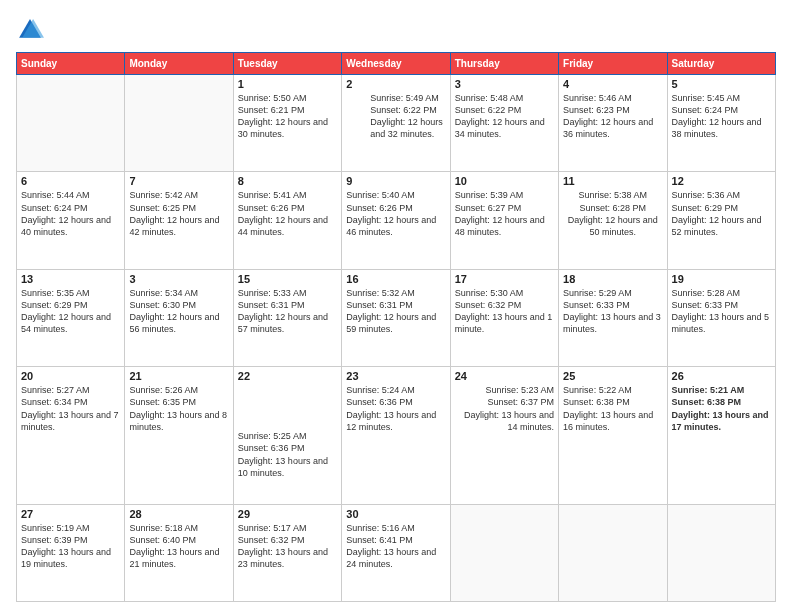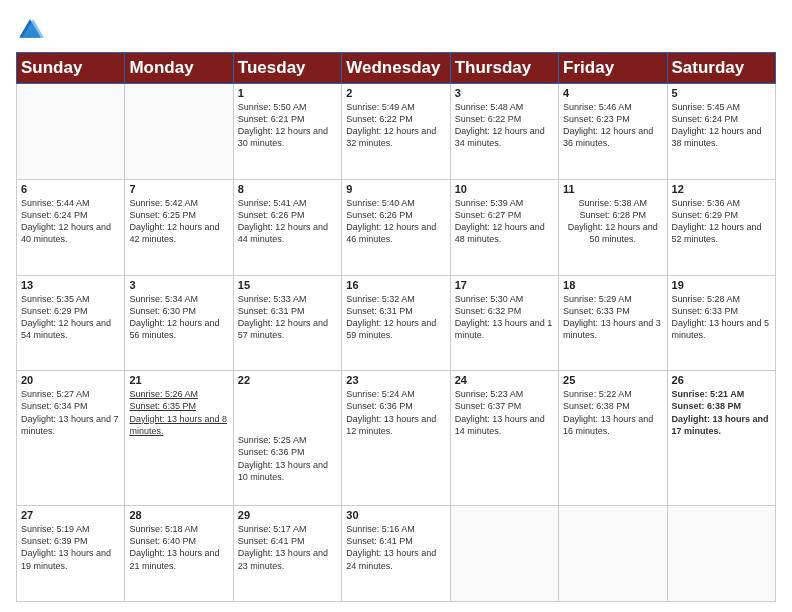--- a/index.html
+++ b/index.html
@@ -60,23 +60,23 @@
       color: #555;
     }
     .calendar {
       flex: 1;
       border: 1px solid #ccc;
       border-collapse: collapse;
       width: 100%;
       table-layout: fixed;
     }
     .calendar th {
-      background: #7f1d1d;
+      background: #ef4444;
       color: #fff;
-      font-size: 17px;
+      font-size: 10px;
       font-weight: bold;
       padding: 5px 4px;
       border: 1px solid #2060b0;
       text-align: left;
     }
     .calendar td {
       border: 1px solid #ccc;
       vertical-align: top;
       padding: 3px 4px;
       font-size: 9.5px;
@@ -136,21 +136,21 @@
           <td class="empty"></td>
           <td class="empty"></td>
           <td>
             <div class="day-number">1</div>
             <div class="day-info" style="white-space: pre-line;">Sunrise: 5:50 AM
 Sunset: 6:21 PM
 Daylight: 12 hours and 30 minutes.</div>
           </td>
           <td>
             <div class="day-number">2</div>
-            <div class="day-info" style="white-space: pre-line;">Sunrise: 5:49 AM
+            <div class="day-info" style="white-space: pre-line; margin-left: 24px;">Sunrise: 5:49 AM
 Sunset: 6:22 PM
 Daylight: 12 hours and 32 minutes.</div>
           </td>
           <td>
             <div class="day-number">3</div>
             <div class="day-info" style="white-space: pre-line;">Sunrise: 5:48 AM
 Sunset: 6:22 PM
 Daylight: 12 hours and 34 minutes.</div>
           </td>
           <td>
@@ -256,39 +256,39 @@
         </tr>
         <tr>
           <td>
             <div class="day-number">20</div>
             <div class="day-info" style="white-space: pre-line;">Sunrise: 5:27 AM
 Sunset: 6:34 PM
 Daylight: 13 hours and 7 minutes.</div>
           </td>
           <td>
             <div class="day-number">21</div>
-            <div class="day-info" style="white-space: pre-line; text-decoration: underline;">Sunrise: 5:26 AM
+            <div class="day-info" style="white-space: pre-line;">Sunrise: 5:26 AM
 Sunset: 6:35 PM
 Daylight: 13 hours and 8 minutes.</div>
           </td>
           <td>
             <div class="day-number">22</div>
             <div class="day-info" style="white-space: pre-line; margin-top: 48px;">Sunrise: 5:25 AM
 Sunset: 6:36 PM
 Daylight: 13 hours and 10 minutes.</div>
           </td>
           <td>
             <div class="day-number">23</div>
             <div class="day-info" style="white-space: pre-line;">Sunrise: 5:24 AM
 Sunset: 6:36 PM
 Daylight: 13 hours and 12 minutes.</div>
           </td>
           <td>
             <div class="day-number">24</div>
-            <div class="day-info" style="white-space: pre-line;">Sunrise: 5:23 AM
+            <div class="day-info" style="white-space: pre-line; text-align: right;">Sunrise: 5:23 AM
 Sunset: 6:37 PM
 Daylight: 13 hours and 14 minutes.</div>
           </td>
           <td>
             <div class="day-number">25</div>
             <div class="day-info" style="white-space: pre-line;">Sunrise: 5:22 AM
 Sunset: 6:38 PM
 Daylight: 13 hours and 16 minutes.</div>
           </td>
           <td>
@@ -307,21 +307,21 @@
           </td>
           <td>
             <div class="day-number">28</div>
             <div class="day-info" style="white-space: pre-line;">Sunrise: 5:18 AM
 Sunset: 6:40 PM
 Daylight: 13 hours and 21 minutes.</div>
           </td>
           <td>
             <div class="day-number">29</div>
             <div class="day-info" style="white-space: pre-line;">Sunrise: 5:17 AM
-Sunset: 6:41 PM
+Sunset: 6:32 PM
 Daylight: 13 hours and 23 minutes.</div>
           </td>
           <td>
             <div class="day-number">30</div>
             <div class="day-info" style="white-space: pre-line;">Sunrise: 5:16 AM
 Sunset: 6:41 PM
 Daylight: 13 hours and 24 minutes.</div>
           </td>
           <td class="empty"></td>
           <td class="empty"></td>

